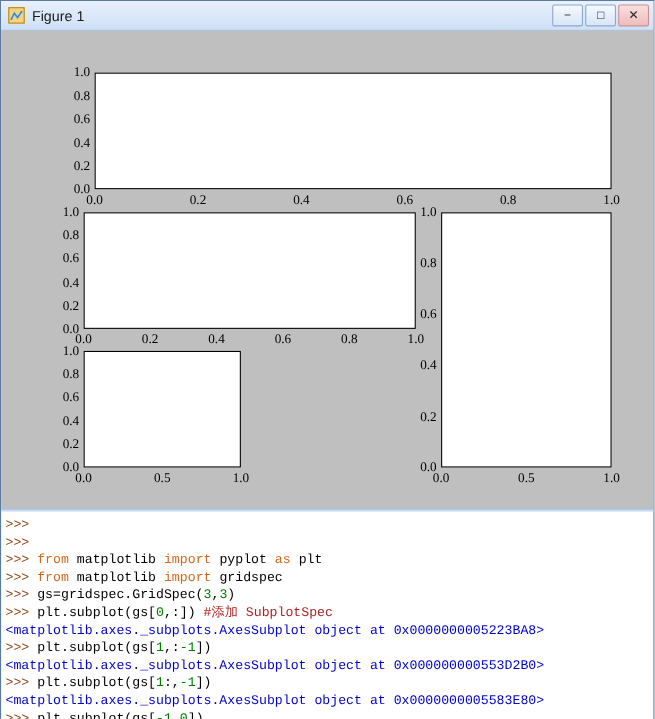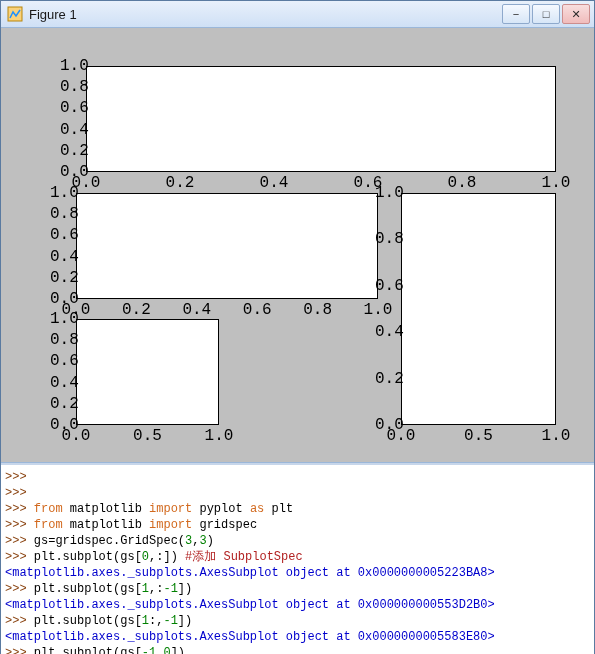--- a/index.html
+++ b/index.html
@@ -45,23 +45,23 @@
     overflow:hidden;
   }
   .axes {
     position:absolute;
     background:#ffffff;
     border:1px solid #000;
     box-sizing:border-box;
   }
   .tick {
     position:absolute;
-    font-size:16px;
+    font-size:12px;
     color:#000;
-    font-family: Liberation Mono, monospace;
+    font-family: Liberation Serif, serif;
   }
   .tick.x { transform: translateX(-50%); }
   .tick.y { transform: translateY(-50%); text-align:right; }
   .sep { height:2px; background:#c7d6ea; border-top:1px solid #9bb7d9; }
   .console {
     padding: 4px 4px 8px 4px;
     font-family: Consolas, "Courier New", monospace;
     font-size: 12px;
     line-height: 16px;
     white-space: pre;

